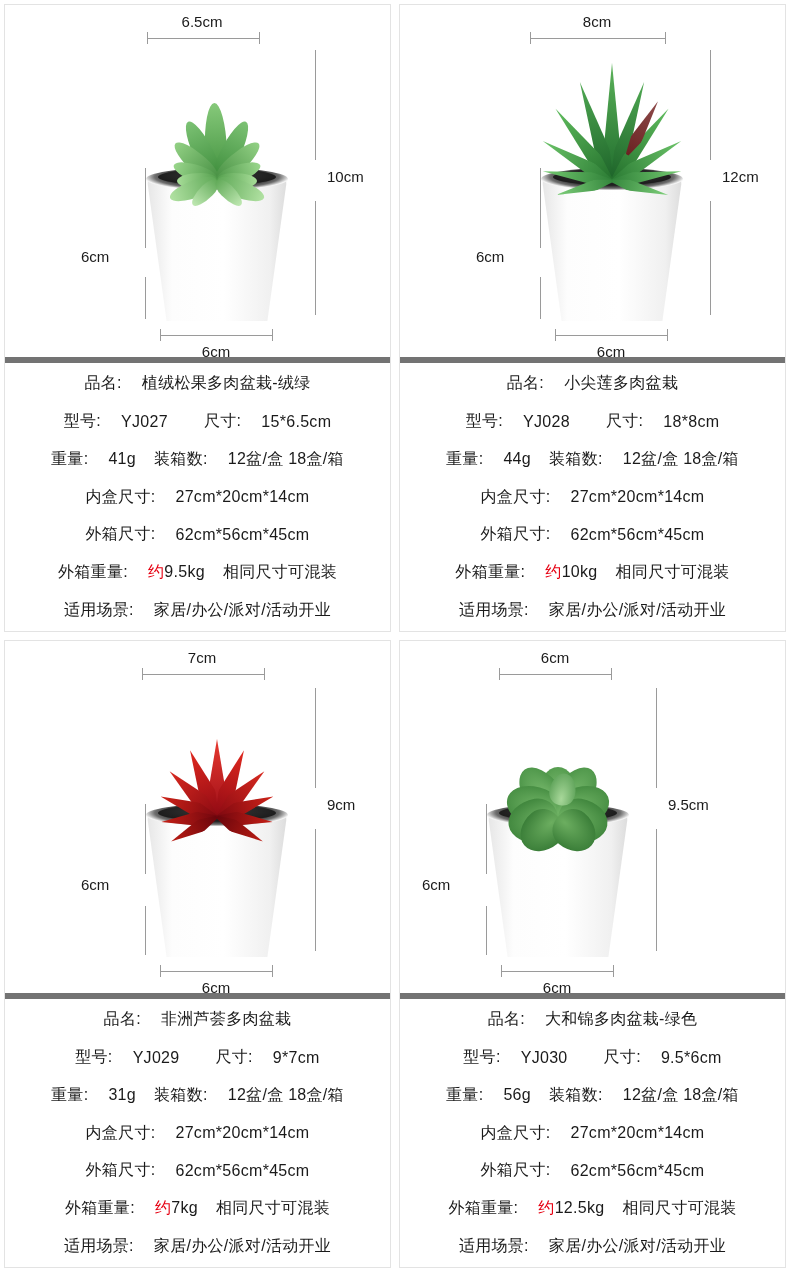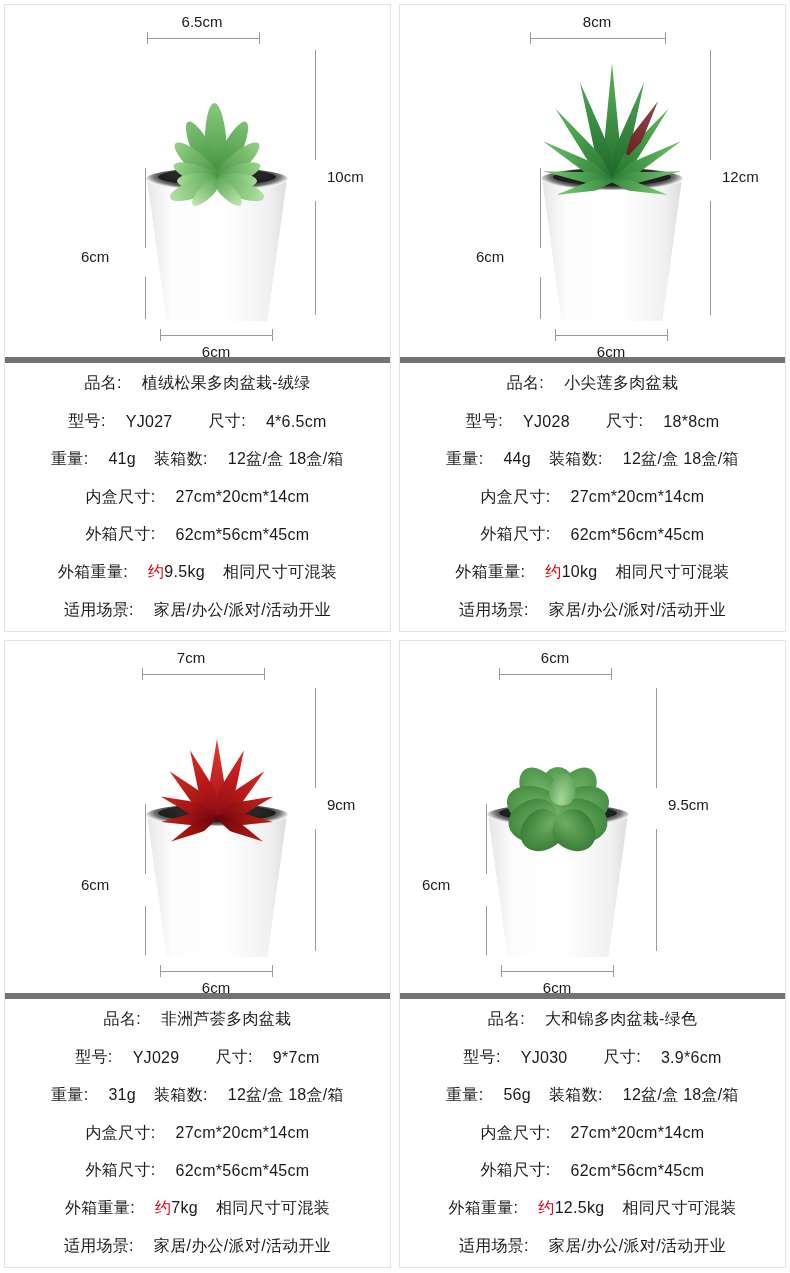--- a/index.html
+++ b/index.html
@@ -192,21 +192,21 @@
           <span class="val">植绒松果多肉盆栽-绒绿</span>
         </div>
         <div class="spec-row">
           <span class="lbl">型号:</span>
           <span class="gap"></span>
           <span class="val">YJ027</span>
           <span class="gap"></span>
             <span class="gap"></span>
           <span class="lbl">尺寸:</span>
           <span class="gap"></span>
-          <span class="val">4*6.5cm</span>
+          <span class="val">15*6.5cm</span>
         </div>
         <div class="spec-row">
           <span class="lbl">重量:</span>
           <span class="gap"></span>
           <span class="val">41g</span>
           <span class="gap"></span>
           <span class="lbl">装箱数:</span>
           <span class="gap"></span>
           <span class="val nowrap">12盆/盒  18盒/箱</span>
         </div>
@@ -332,21 +332,21 @@
           <span class="val">家居/办公/派对/活动开业</span>
         </div>
       </div>
     </div>
   </div>
 
   <div class="cell">
     <div class="card">
       <div class="photo">
 
-        <div class="dim-top-label" style="left:186px;top:8px;transform:translateX(-50%);">7cm</div>
+        <div class="dim-top-label" style="left:197px;top:8px;transform:translateX(-50%);">7cm</div>
         <div class="line-h" style="left:137px;top:33px;width:122px;"></div>
         <div class="tick line-v" style="left:137px;top:27px;height:12px;"></div>
         <div class="tick line-v" style="left:259px;top:27px;height:12px;"></div>
 
         <div class="dim-side-label" style="left:322px;top:155px;">9cm</div>
         <div class="line-v" style="left:310px;top:47px;height:100px;"></div>
         <div class="line-v" style="left:310px;top:188px;height:122px;"></div>
 
         <div class="dim-pot-label" style="left:76px;top:235px;">6cm</div>
         <div class="line-v" style="left:140px;top:163px;height:70px;"></div>
@@ -483,21 +483,21 @@
           <span class="val">大和锦多肉盆栽-绿色</span>
         </div>
         <div class="spec-row">
           <span class="lbl">型号:</span>
           <span class="gap"></span>
           <span class="val">YJ030</span>
           <span class="gap"></span>
             <span class="gap"></span>
           <span class="lbl">尺寸:</span>
           <span class="gap"></span>
-          <span class="val">3.9*6cm</span>
+          <span class="val">9.5*6cm</span>
         </div>
         <div class="spec-row">
           <span class="lbl">重量:</span>
           <span class="gap"></span>
           <span class="val">56g</span>
           <span class="gap"></span>
           <span class="lbl">装箱数:</span>
           <span class="gap"></span>
           <span class="val nowrap">12盆/盒  18盒/箱</span>
         </div>

